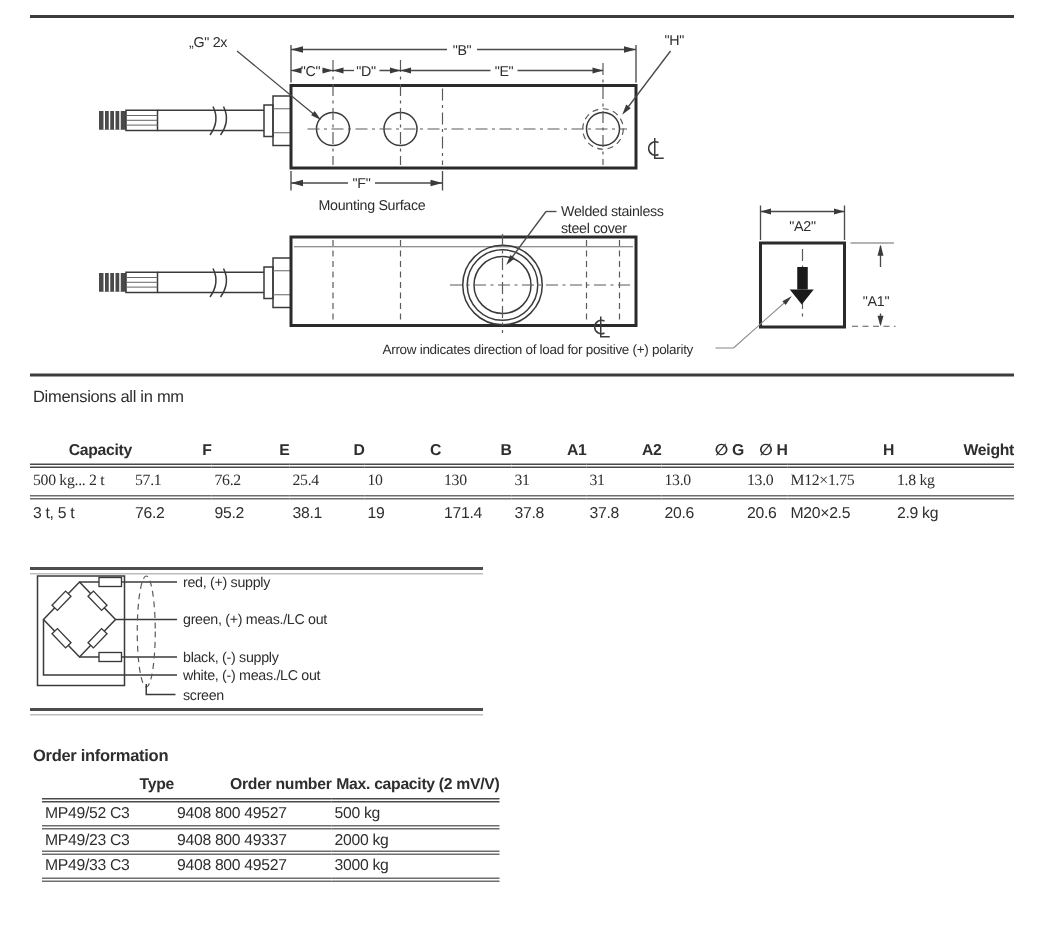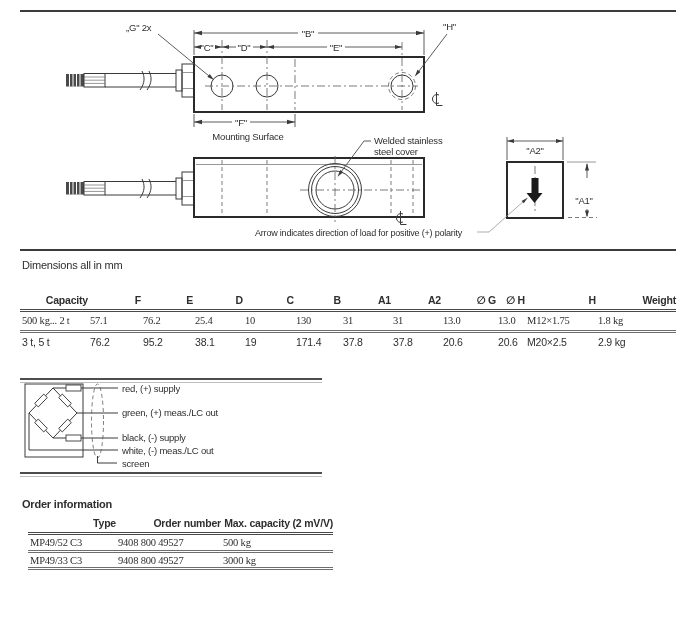--- a/index.html
+++ b/index.html
@@ -13,21 +13,21 @@
   .hr-sub{position:absolute;left:20px;width:302px;height:2px;border-top:2px solid #4d4d4d;border-bottom:1px solid #bdbdbd;}
   .note{font-size:11px;}
   .sec-title{font-size:11px;font-weight:bold;}
   table{border-collapse:collapse;table-layout:fixed;position:absolute;}
   #dims-table{left:20px;top:294px;width:656px;}
   #order-table{left:28px;top:517px;width:305px;}
   th{font-size:10.5px;font-weight:bold;text-align:right;vertical-align:bottom;
      padding:0 0 3px 2px;line-height:12px;border-bottom:3px double #4a4a4a;}
   #dims-table td{font-size:10.5px;padding:3px 0 0 2px;line-height:12px;vertical-align:top;}
   #dims-table tr.mid td{border-bottom:3px double #6e6e6e;padding-bottom:3px;font-family:Liberation Serif, serif;}
-  #order-table td{font-size:10.5px;padding:2px 0 1.5px 2px;line-height:11px;border-bottom:3px double #6e6e6e;font-family:Liberation Serif, serif;}
+  #order-table td{font-size:10.5px;padding:2px 0 1.5px 2px;line-height:11px;border-bottom:3px double #6e6e6e;}
   svg{position:absolute;left:0;top:0;}
   svg text{font-family:"Liberation Sans","DejaVu Sans",sans-serif;font-size:9.5px;fill:#2e2e2e;letter-spacing:-0.2px;}
   .ln{stroke:#3a3a3a;stroke-width:1;fill:none;}
   .thick{stroke:#2a2a2a;stroke-width:2;fill:#fff;}
   .thin{stroke:#6a6a6a;stroke-width:0.7;fill:none;}
   .dim{stroke:#4a4a4a;stroke-width:0.9;fill:none;}
   .cl{stroke:#5a5a5a;stroke-width:0.8;fill:none;stroke-dasharray:8,3,2,3;}
   .hid{stroke:#5a5a5a;stroke-width:0.8;fill:none;stroke-dasharray:4,3;}
   .arr{fill:#3a3a3a;stroke:none;}
   .res{fill:#fff;stroke:#3a3a3a;stroke-width:0.9;}
@@ -324,18 +324,23 @@
     <th>Type</th>
     <th>Order number</th>
     <th>Max. capacity (2 mV/V)</th>
   </tr>
   <tr>
     <td>MP49/52 C3</td>
     <td>9408 800 49527</td>
     <td>500 kg</td>
   </tr>
   <tr>
+    <td>MP49/23 C3</td>
+    <td>9408 800 49337</td>
+    <td>2000 kg</td>
+  </tr>
+  <tr>
     <td>MP49/33 C3</td>
     <td>9408 800 49527</td>
     <td>3000 kg</td>
   </tr>
 </tbody>
   </table>
 
 </body></html>

